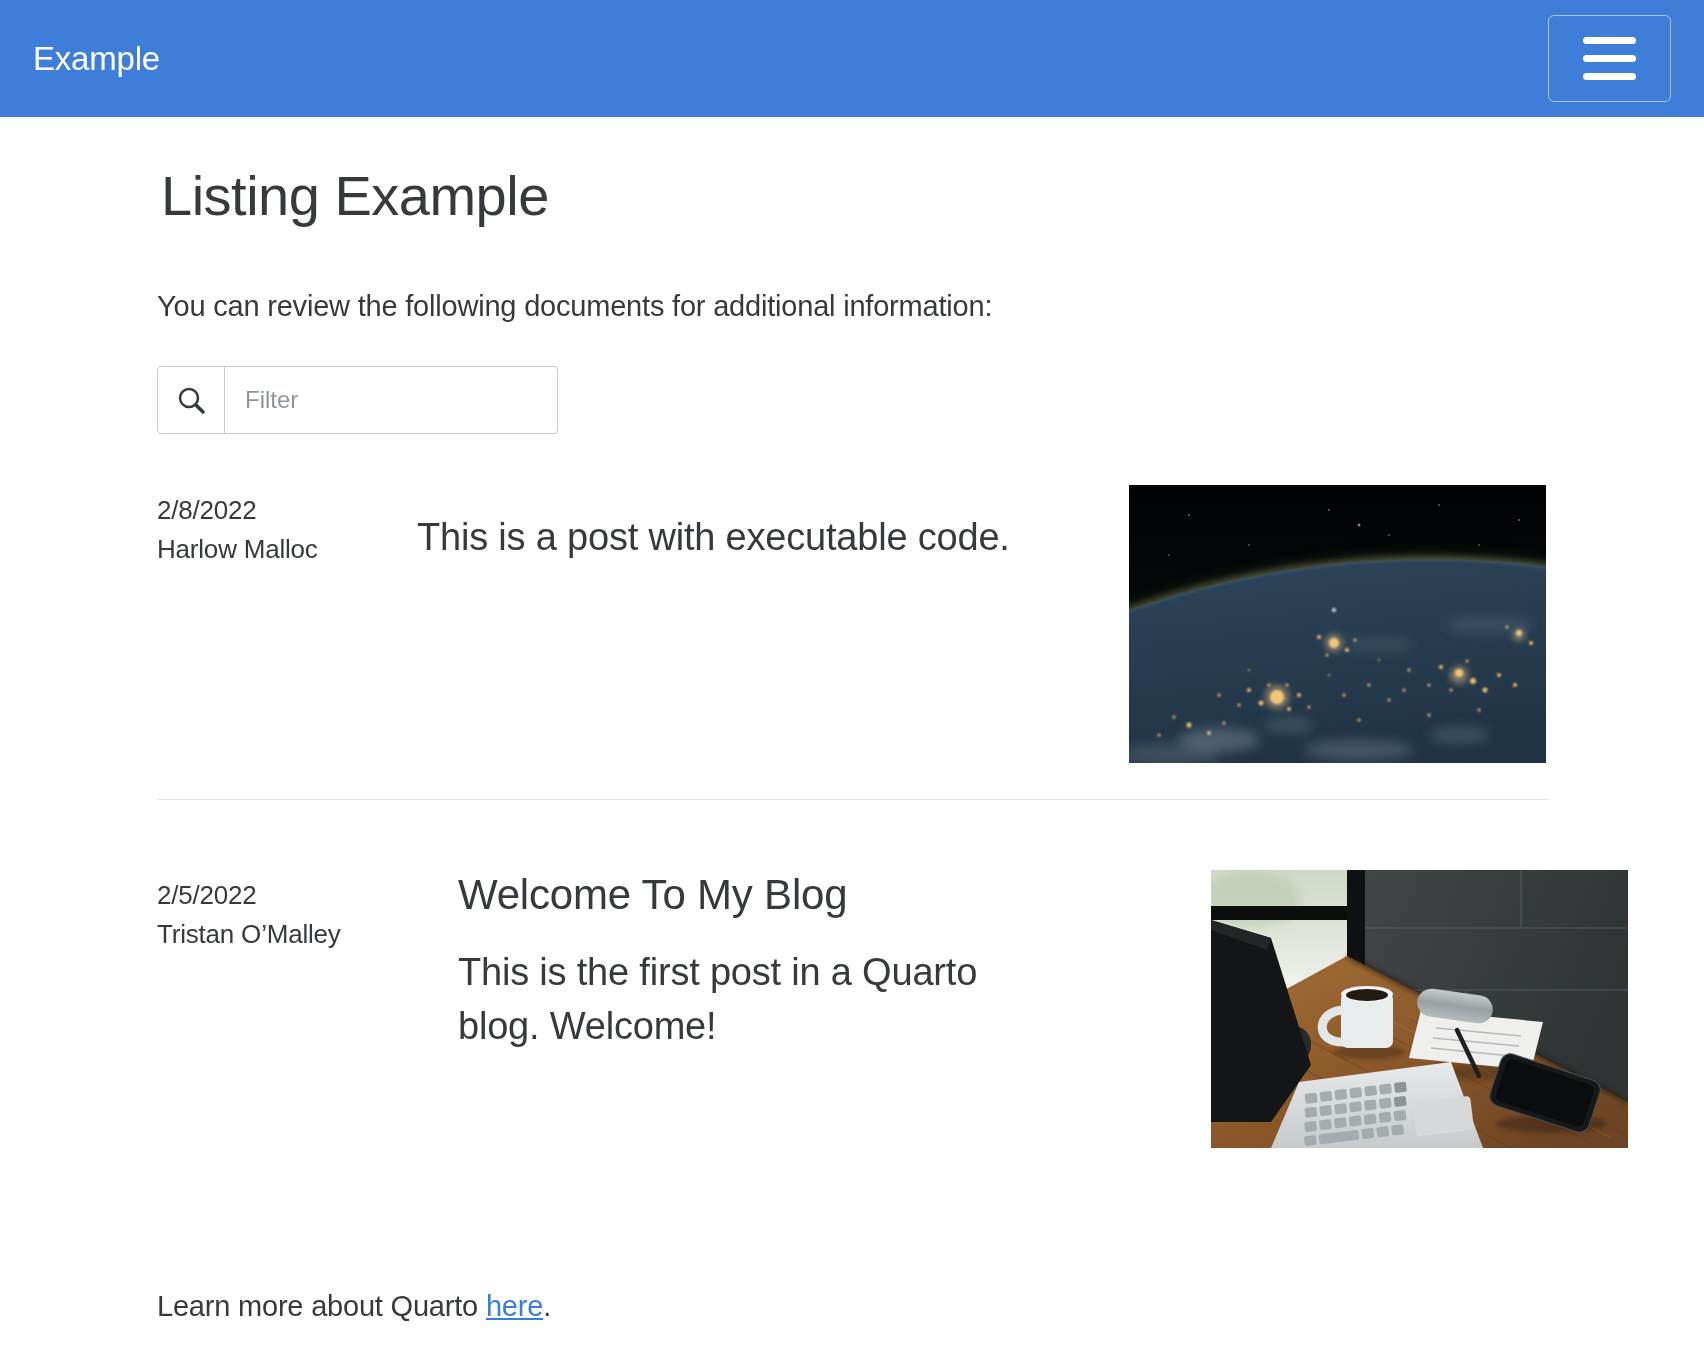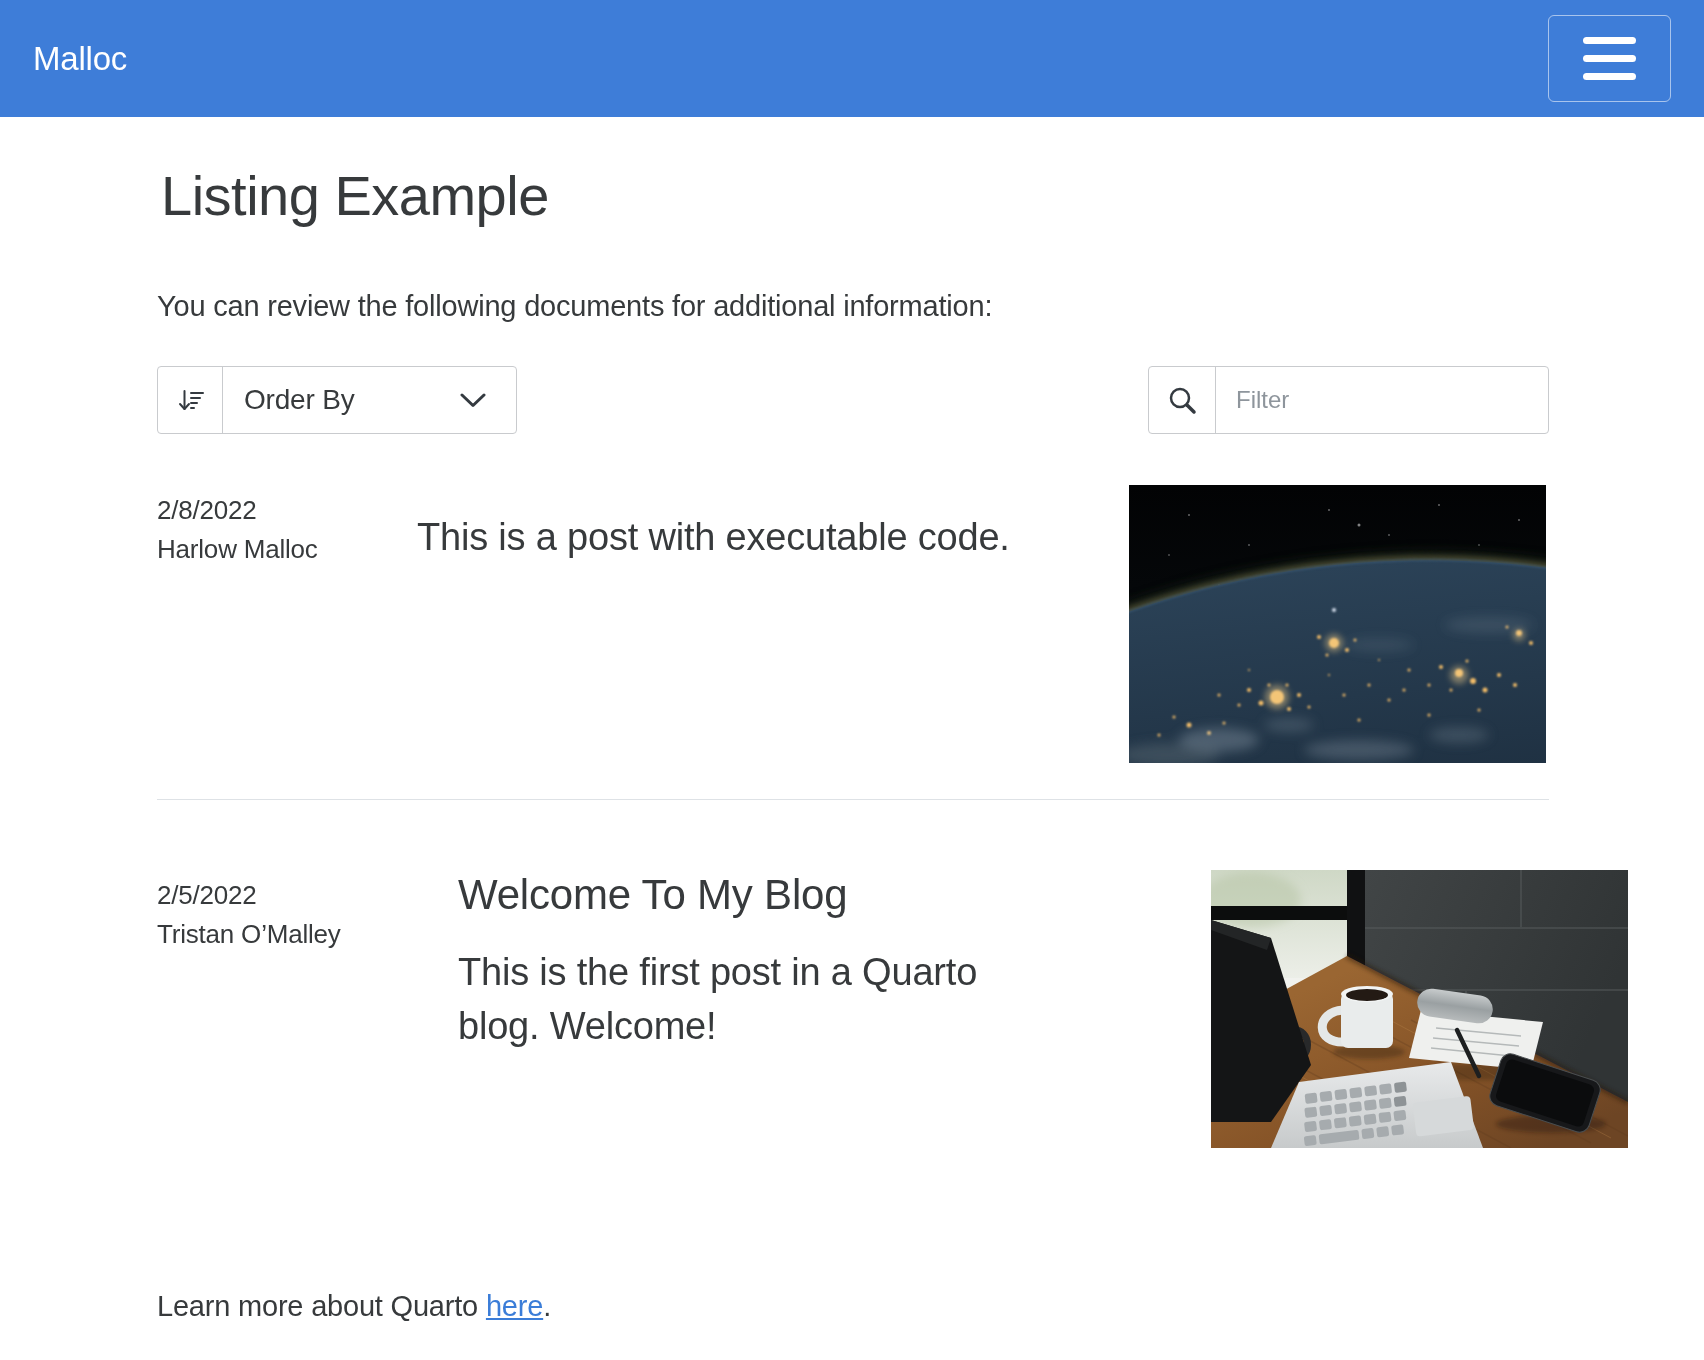--- a/index.html
+++ b/index.html
@@ -51,54 +51,36 @@
   .post-thumb{width:417px;height:278px;display:block;cursor:pointer;}
   
   .footer{margin-top:138px;font-size:29px;line-height:40px;}
   .footer a{color:var(--link);text-decoration:underline;cursor:pointer;}
   .ico{display:block;}
 </style>
 </head>
 <body>
 
 <header class="navbar">
-  <span class="brand">Malloc</span>
+  <span class="brand">Example</span>
   <button class="menu-btn" aria-label="menu">
     <span class="menu-bar"></span>
     <span class="menu-bar"></span>
     <span class="menu-bar"></span>
   </button>
 </header>
 
 <main class="main">
 
   <h1 class="page-title">Listing Example</h1>
 
   <p class="intro">You can review the following documents for additional information:</p>
 
   <div class="controls">
 
-    <div class="ctl-group orderby">
-      <span class="icon-cell">
-        <svg class="ico" width="28" height="28" viewBox="0 0 28 28" fill="none" stroke="#343a40" stroke-width="2" stroke-linecap="round" stroke-linejoin="round">
-          <line x1="8.5" y1="5" x2="8.5" y2="23"></line>
-          <polyline points="4,18 8.5,23 13,18"></polyline>
-          <line x1="15" y1="7" x2="27" y2="7"></line>
-          <line x1="15" y1="12" x2="24" y2="12"></line>
-          <line x1="15" y1="17" x2="21" y2="17"></line>
-          <line x1="15" y1="22" x2="18" y2="22"></line>
-        </svg>
-      </span>
-      <span class="orderby-label-cell">
-        <span>Order By</span>
-        <svg class="ico" width="26" height="15" viewBox="0 0 26 15" fill="none" stroke="#343a40" stroke-width="3" stroke-linecap="round" stroke-linejoin="round">
-          <polyline points="2,2 13,12.5 24,2"></polyline>
-        </svg>
-      </span>
-    </div>
 
     <div class="ctl-group filter-group">
       <span class="icon-cell">
         <svg class="ico" width="30" height="30" viewBox="0 0 30 30" fill="none" stroke="#343a40" stroke-width="2.5" stroke-linecap="round">
           <circle cx="13" cy="13" r="9"></circle>
           <line x1="20" y1="20" x2="27" y2="27" stroke-width="3.5"></line>
         </svg>
       </span>
       <input class="filter-input" type="text" placeholder="Filter" style="">
     </div>

